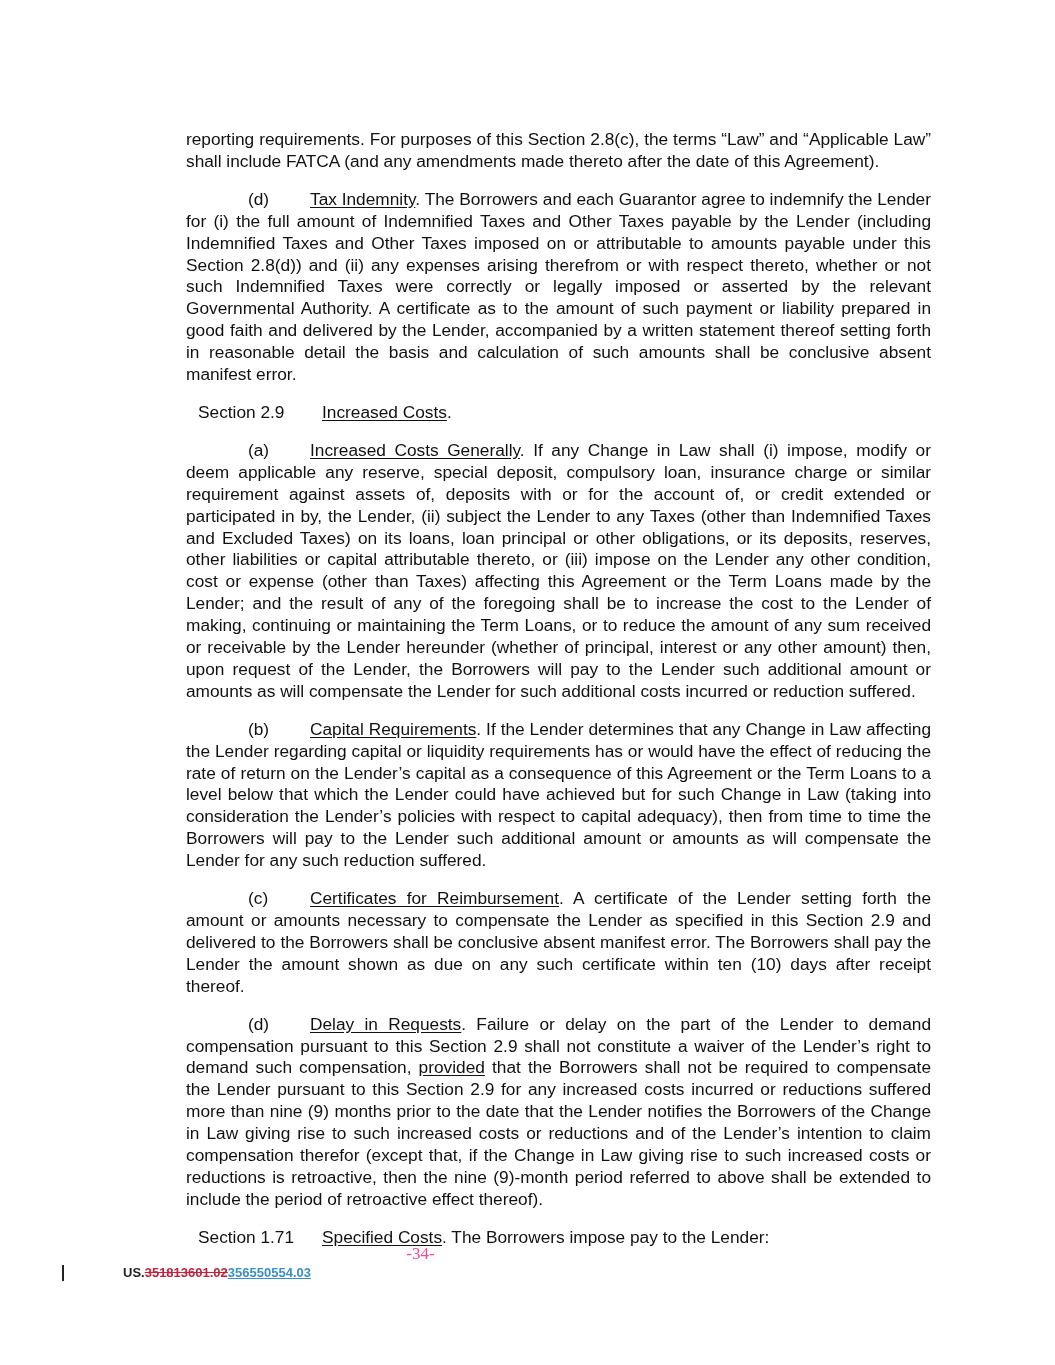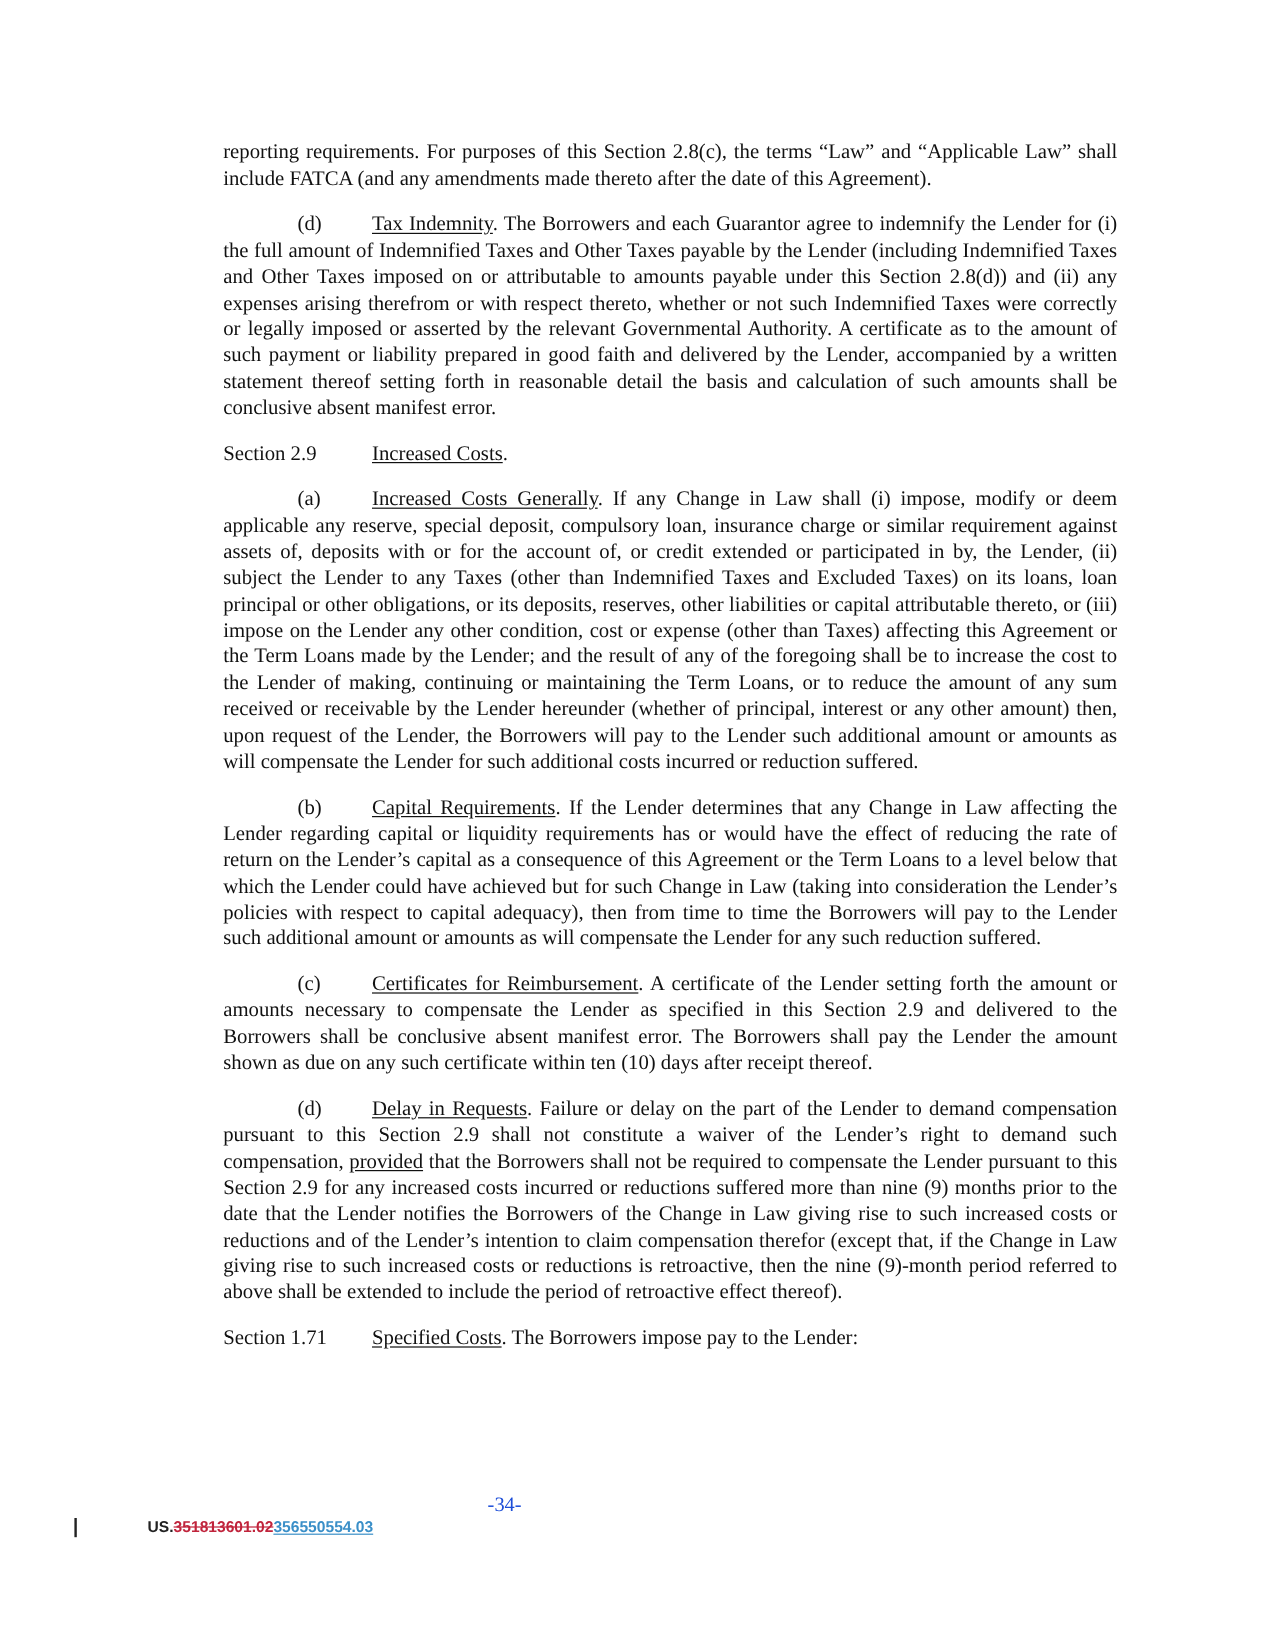--- a/index.html
+++ b/index.html
@@ -1,30 +1,30 @@
 <!DOCTYPE html>
 <html><head>
 <meta charset="utf-8">
 <style>
   html, body { margin: 0; padding: 0; background: #ffffff; }
   body { width: 1055px; height: 1365px; position: relative; overflow: hidden; }
   .page {
-    position: absolute; left: 186px; top: 116px; width: 745px;
-    font-family: Liberation Serif, serif; font-size: 17.3px; line-height: 21.9px;
+    position: absolute; left: 186px; top: 129px; width: 745px;
+    font-family: Liberation Sans, sans-serif; font-size: 17.3px; line-height: 21.9px;
     color: #111111;
   }
   .para { text-align: justify; margin: 0 0 16px 0; }
   .indent { text-indent: 62px; }
   .lbl { display: inline-block; width: 62px; text-indent: 0; }
   .u { text-decoration: underline; text-underline-offset: 2px; }
   .sec-num { display: inline-block; width: 124px; }
-  .heading { margin: 0 0 16px 0; }
+  .heading { margin: 0 0 16px 12px; }
   .pagenum {
     position: absolute; left: 0; width: 841px; top: 1244px; text-align: center;
-    font-family: "Liberation Serif", serif; font-size: 17px; color: #1d4ed8;
+    font-family: "Liberation Serif", serif; font-size: 17px; color: #ec4899;
   }
   .changebar { position: absolute; left: 62px; top: 1265px; width: 1.5px; height: 16px; background: #222; }
   .docid {
     position: absolute; left: 123px; top: 1265px;
     font-family: "Liberation Sans", sans-serif; font-size: 13px; color: #222; font-weight: bold;
   }
   .del { color: #c0243c; text-decoration: line-through; }
   .ins { color: #3a8fc8; text-decoration: underline; }
 </style>
 </head>

